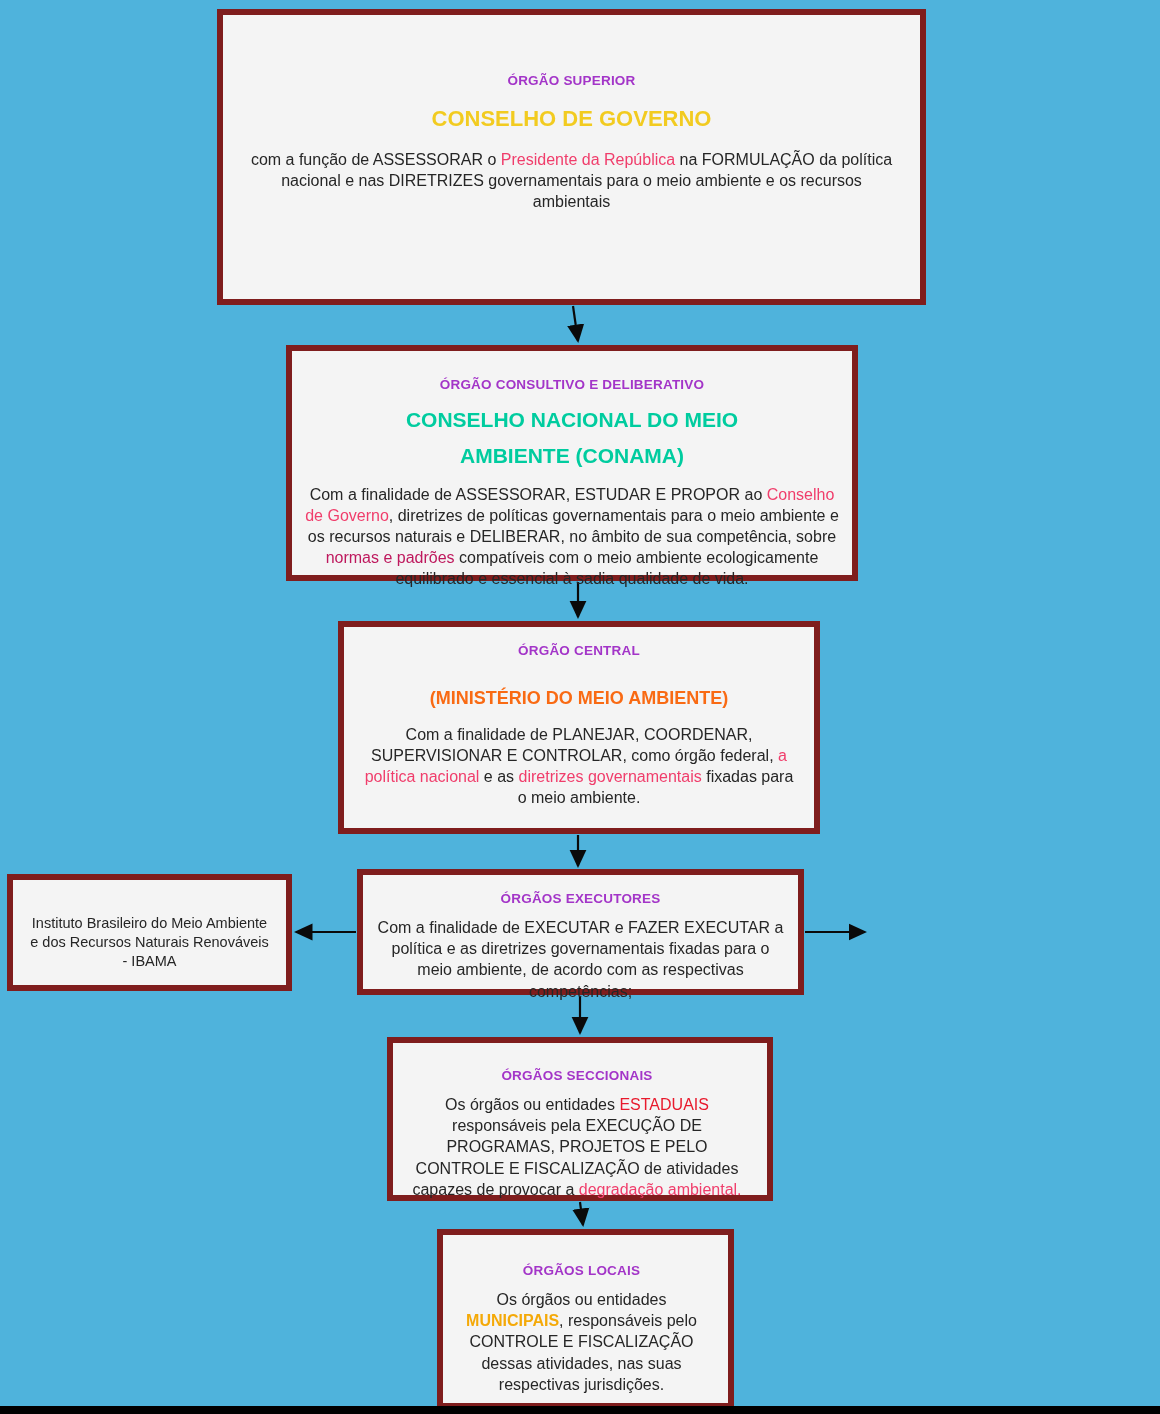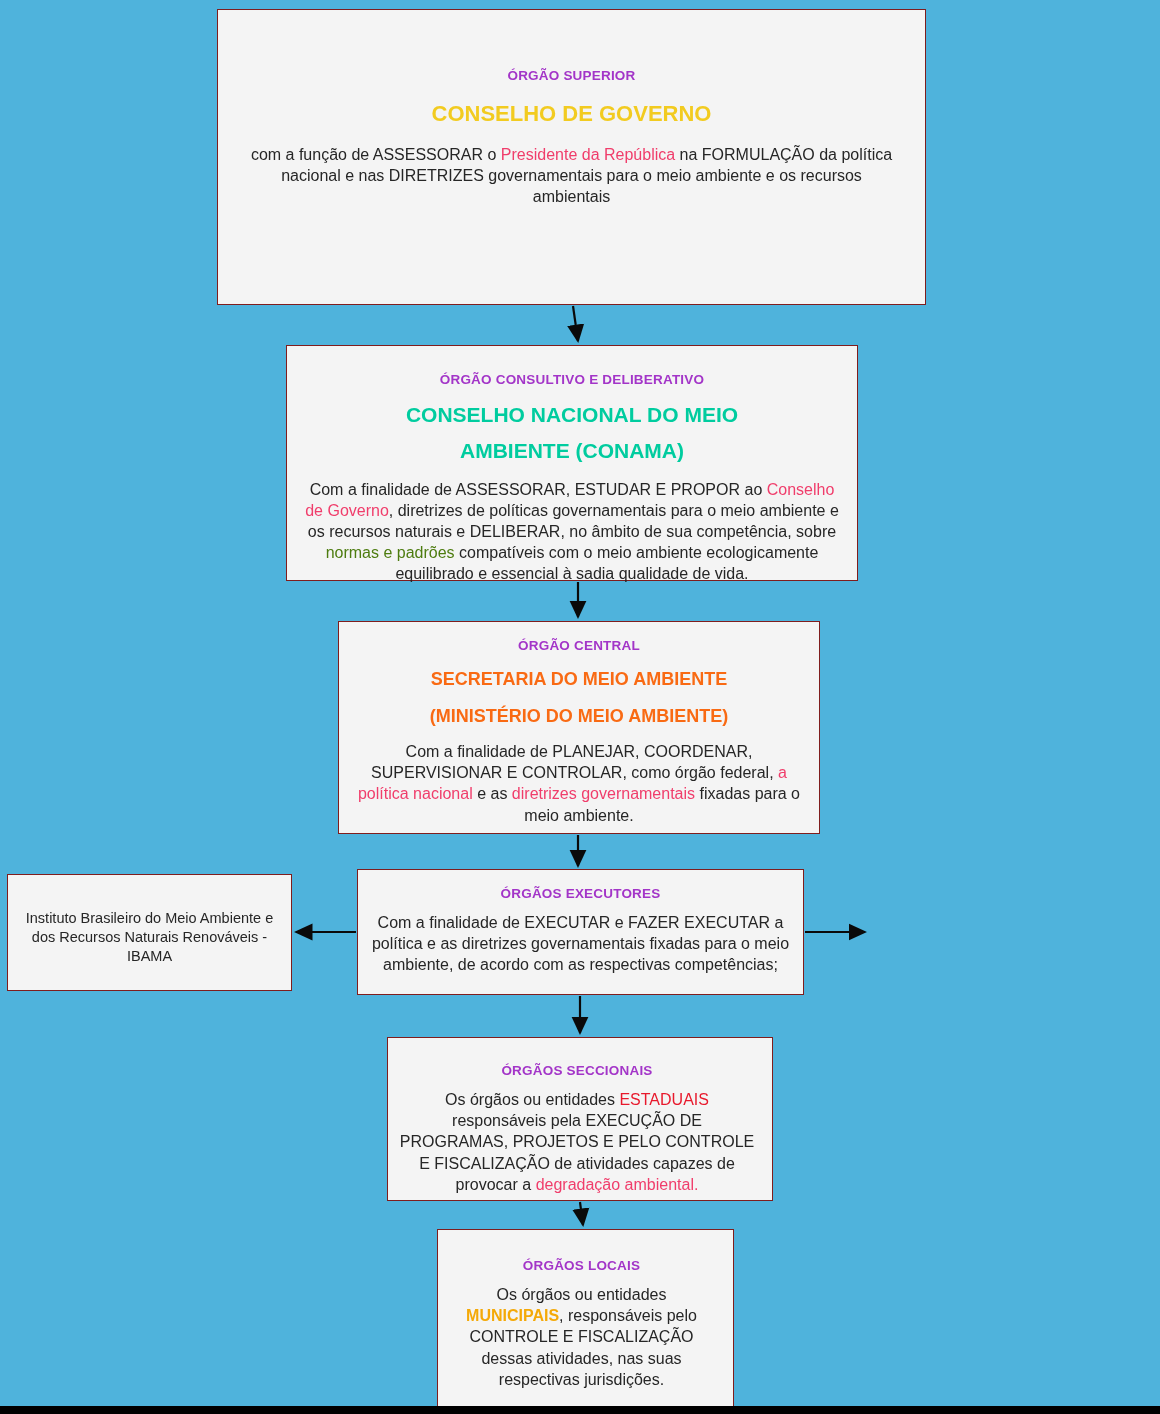--- a/index.html
+++ b/index.html
@@ -19,21 +19,21 @@
     content:"";
     position:absolute;
     left:0; right:0; bottom:0;
     height:8px;
     background:#000000;
   }
   .node {
     position: absolute;
     box-sizing: border-box;
     background: #F4F4F4;
-    border: 1px solid #7f1d1d;
+    border: 6px solid #7f1d1d;
     text-align: center;
     padding: 0;
   }
   .kicker {
     color: #A335C8;
     font-weight: bold;
     font-size: 13.5px;
     letter-spacing: .2px;
     line-height: 1.2;
     margin: 0;
@@ -47,21 +47,21 @@
   .title.teal   { color: #00CC9F; font-size: 21px; }
   .title.orange { color: #F96A13; font-size: 18px; }
   .body {
     color: #262626;
     font-size: 16px;
     line-height: 1.32;
     margin: 0;
   }
   .body.small { font-size: 14.5px; }
   .pink   { color: #F03D6B; }
-  .green  { color: #4d7c0f; }
+  .green  { color: #be185d; }
   .red-b  { color: #E8192C; font-weight: normal; }
   .gold-b { color: #F4A908; font-weight: bold; }
 
   
   #node-superior   { left:217px;  top:9px;    width:709px; height:296px; }
   #node-conama     { left:286px;  top:345px;  width:572px; height:236px; }
   #node-central    { left:338px;  top:621px;  width:482px; height:213px; }
   #node-executores { left:357px;  top:869px;  width:447px; height:126px; }
   #node-ibama      { left:7px;    top:874px;  width:285px; height:117px; }
   #node-chicomendes{ left:869px;  top:874px;  width:284px; height:117px; }
@@ -127,21 +127,20 @@
       <p class="title teal">AMBIENTE (CONAMA)</p>
       <div class="sp14"></div>
       <p class="body"><span>Com a finalidade de ASSESSORAR, ESTUDAR E PROPOR ao </span><span class="pink">Conselho de Governo</span><span>, diretrizes de políticas governamentais para o meio ambiente e os recursos naturais e DELIBERAR, no âmbito de sua competência, sobre </span><span class="green">normas e padrões</span><span> compatíveis com o meio ambiente ecologicamente equilibrado e essencial à sadia qualidade de vida.</span></p>
     </div>
   </div>
 
   <div class="node" id="node-central">
     <div class="pad-central">
       <p class="kicker">ÓRGÃO CENTRAL</p>
       <div class="sp14"></div>
-      <p class="title orange">SECRETARIA DO MEIO AMBIENTE</p>
       <div class="sp14"></div>
       <p class="title orange">(MINISTÉRIO DO MEIO AMBIENTE)</p>
       <div class="sp14"></div>
       <p class="body"><span>Com a finalidade de PLANEJAR, COORDENAR, SUPERVISIONAR E CONTROLAR, como órgão federal, </span><span class="pink">a política nacional</span><span> e as </span><span class="pink">diretrizes governamentais</span><span> fixadas para o meio ambiente.</span></p>
     </div>
   </div>
 
   <div class="node" id="node-executores">
     <div class="pad-executores">
       <p class="kicker">ÓRGÃOS EXECUTORES</p>

